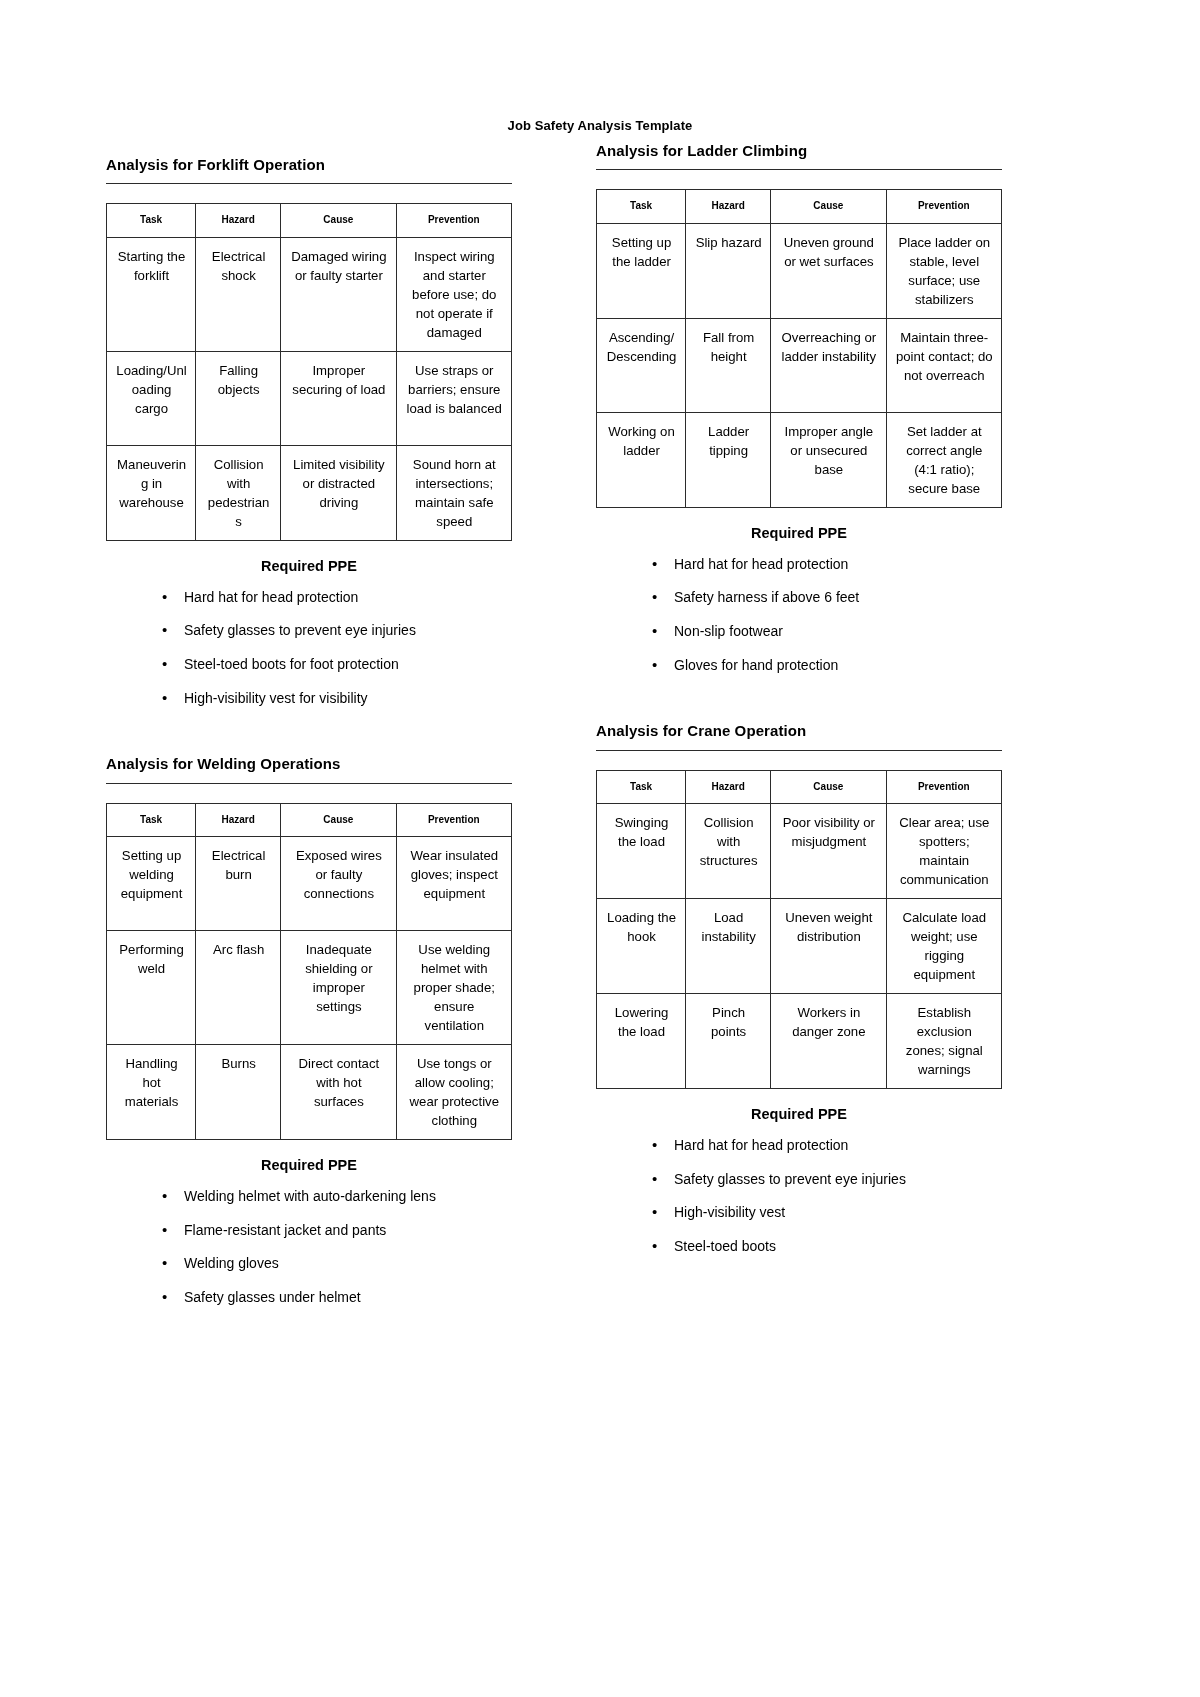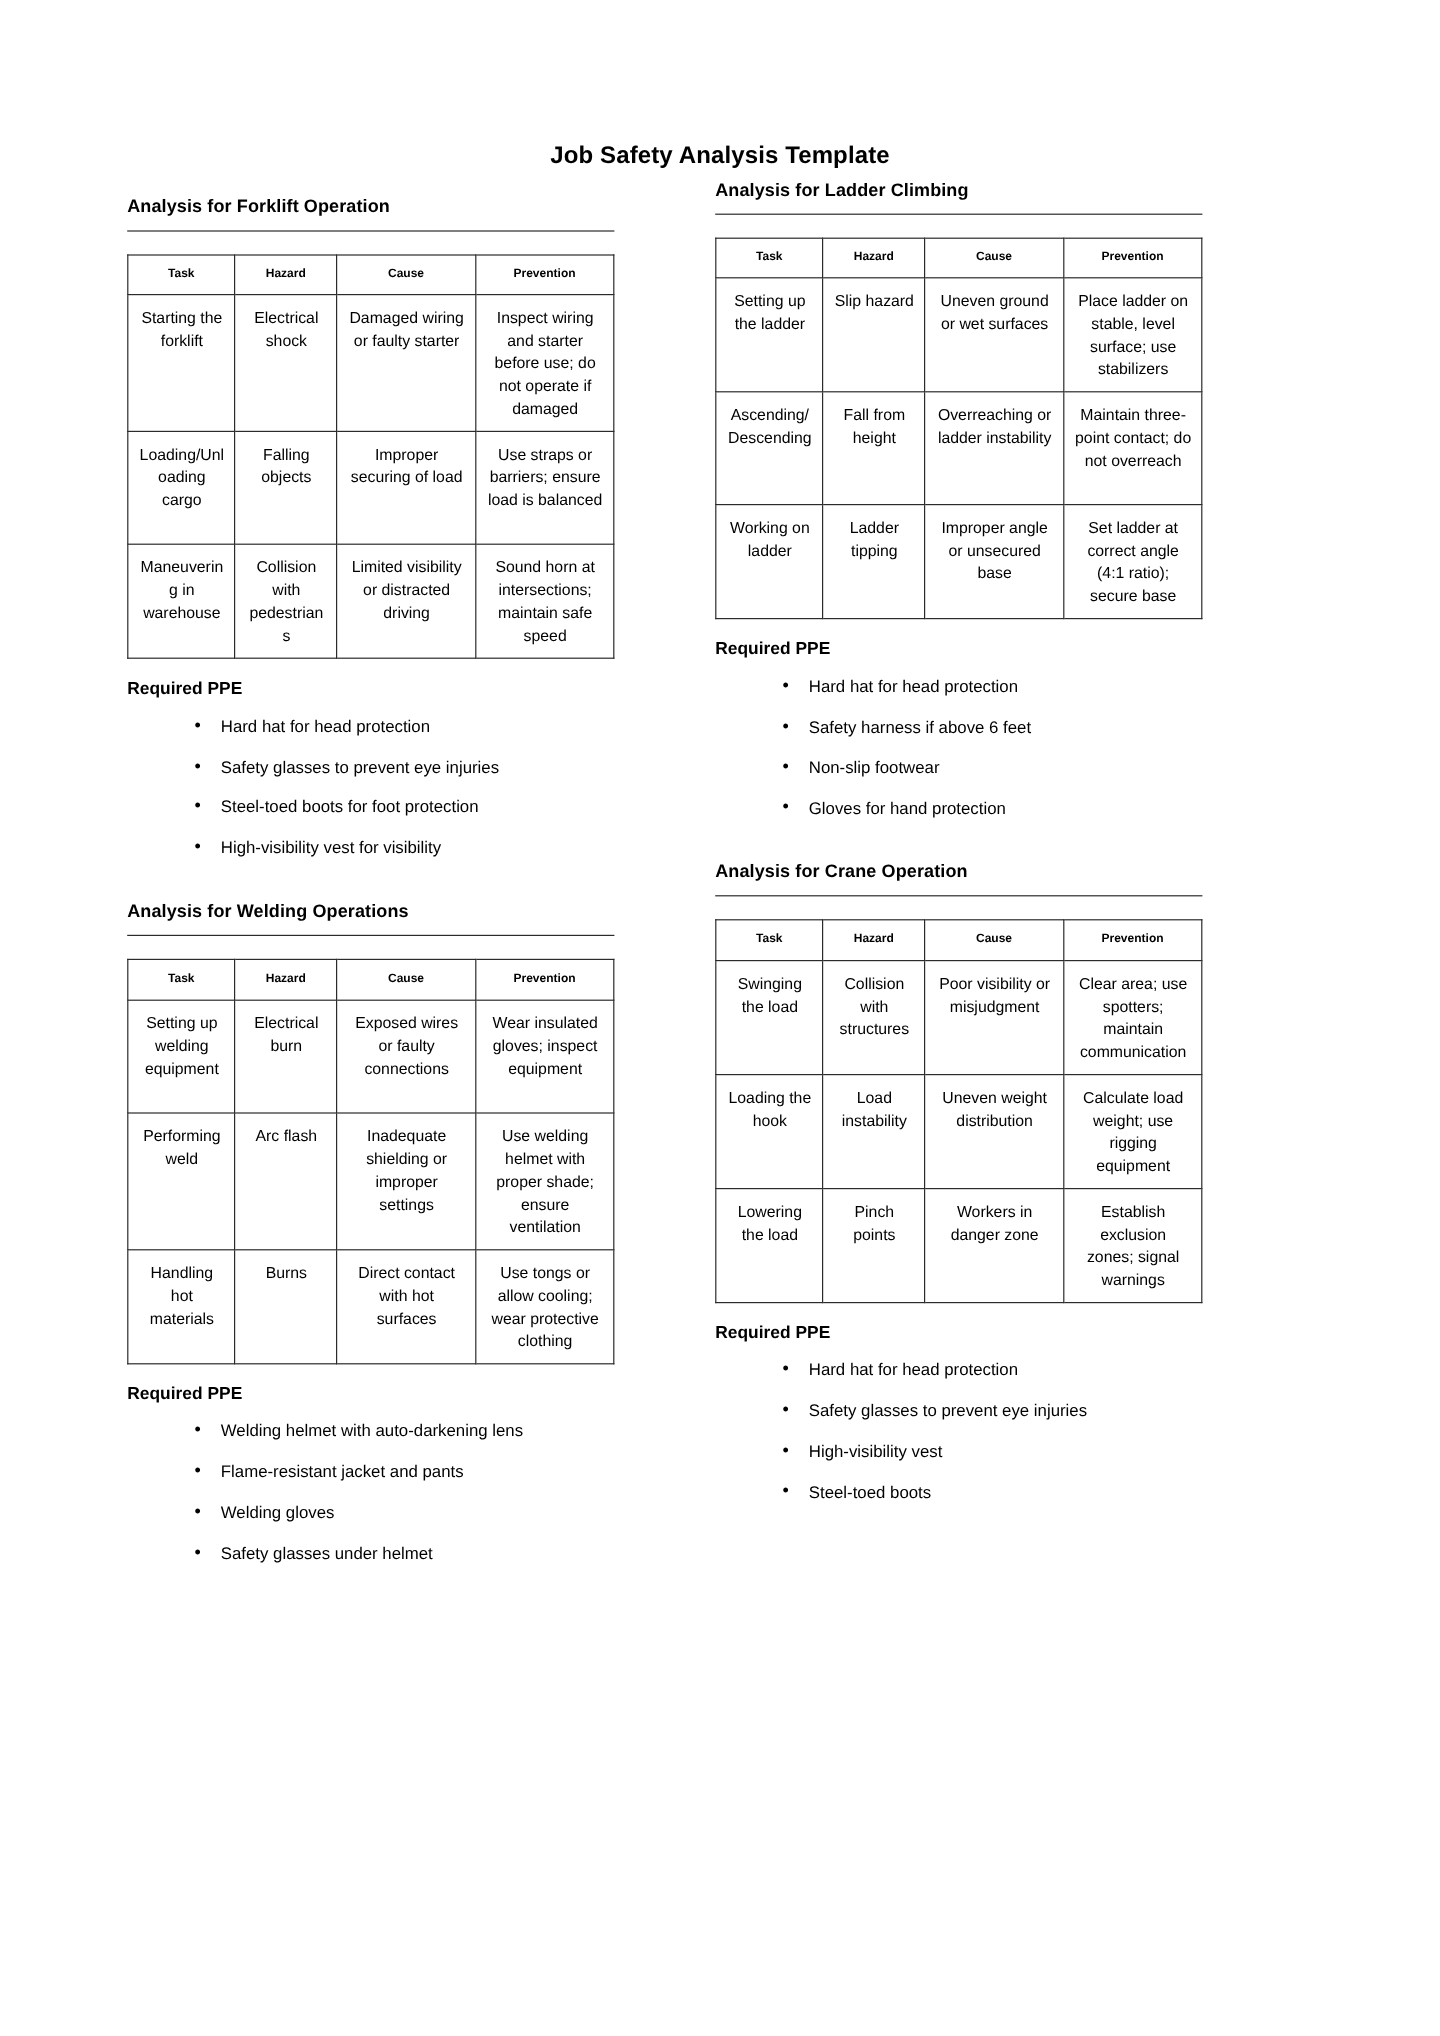--- a/index.html
+++ b/index.html
@@ -18,21 +18,21 @@
     overflow: hidden;
   }
   .page {
     position: relative;
     width: 1200px;
     height: 1697px;
     padding: 0;
   }
   .doc-title {
     text-align: center;
-    font-size: 20px;
+    font-size: 13px;
     font-weight: bold;
     letter-spacing: 0.1px;
     margin: 0;
     padding-top: 118px;
     line-height: 1.2;
   }
   .columns {
     display: block;
     position: relative;
     margin-top: 22px;
@@ -44,21 +44,21 @@
   .col-left {
     left: 106px;
     width: 406px;
   }
   .col-right {
     left: 596px;
     width: 406px;
     top: -14px;
   }
   .section { margin-bottom: 0; }
-  .section + .section { margin-top: 36px; }
+  .section + .section { margin-top: 48px; }
 
   h2.section-title {
     font-size: 15px;
     font-weight: bold;
     margin: 0 0 9px 0;
     padding: 0;
     line-height: 1.25;
     letter-spacing: 0.1px;
   }
   .rule {
@@ -99,20 +99,21 @@
     overflow-wrap: break-word;
   }
   table.jsa tbody tr { height: 94px; }
 
   h3.ppe-title {
     font-size: 14.5px;
     font-weight: bold;
     margin: 16px 0 0 0;
     padding: 0;
     line-height: 1.3;
+    text-align: center;
   }
   ul.ppe {
     list-style: none;
     margin: 12px 0 0 0;
     padding: 0 0 0 56px;
   }
   ul.ppe li {
     font-size: 14px;
     line-height: 1.3;
     margin: 0 0 15.5px 0;

